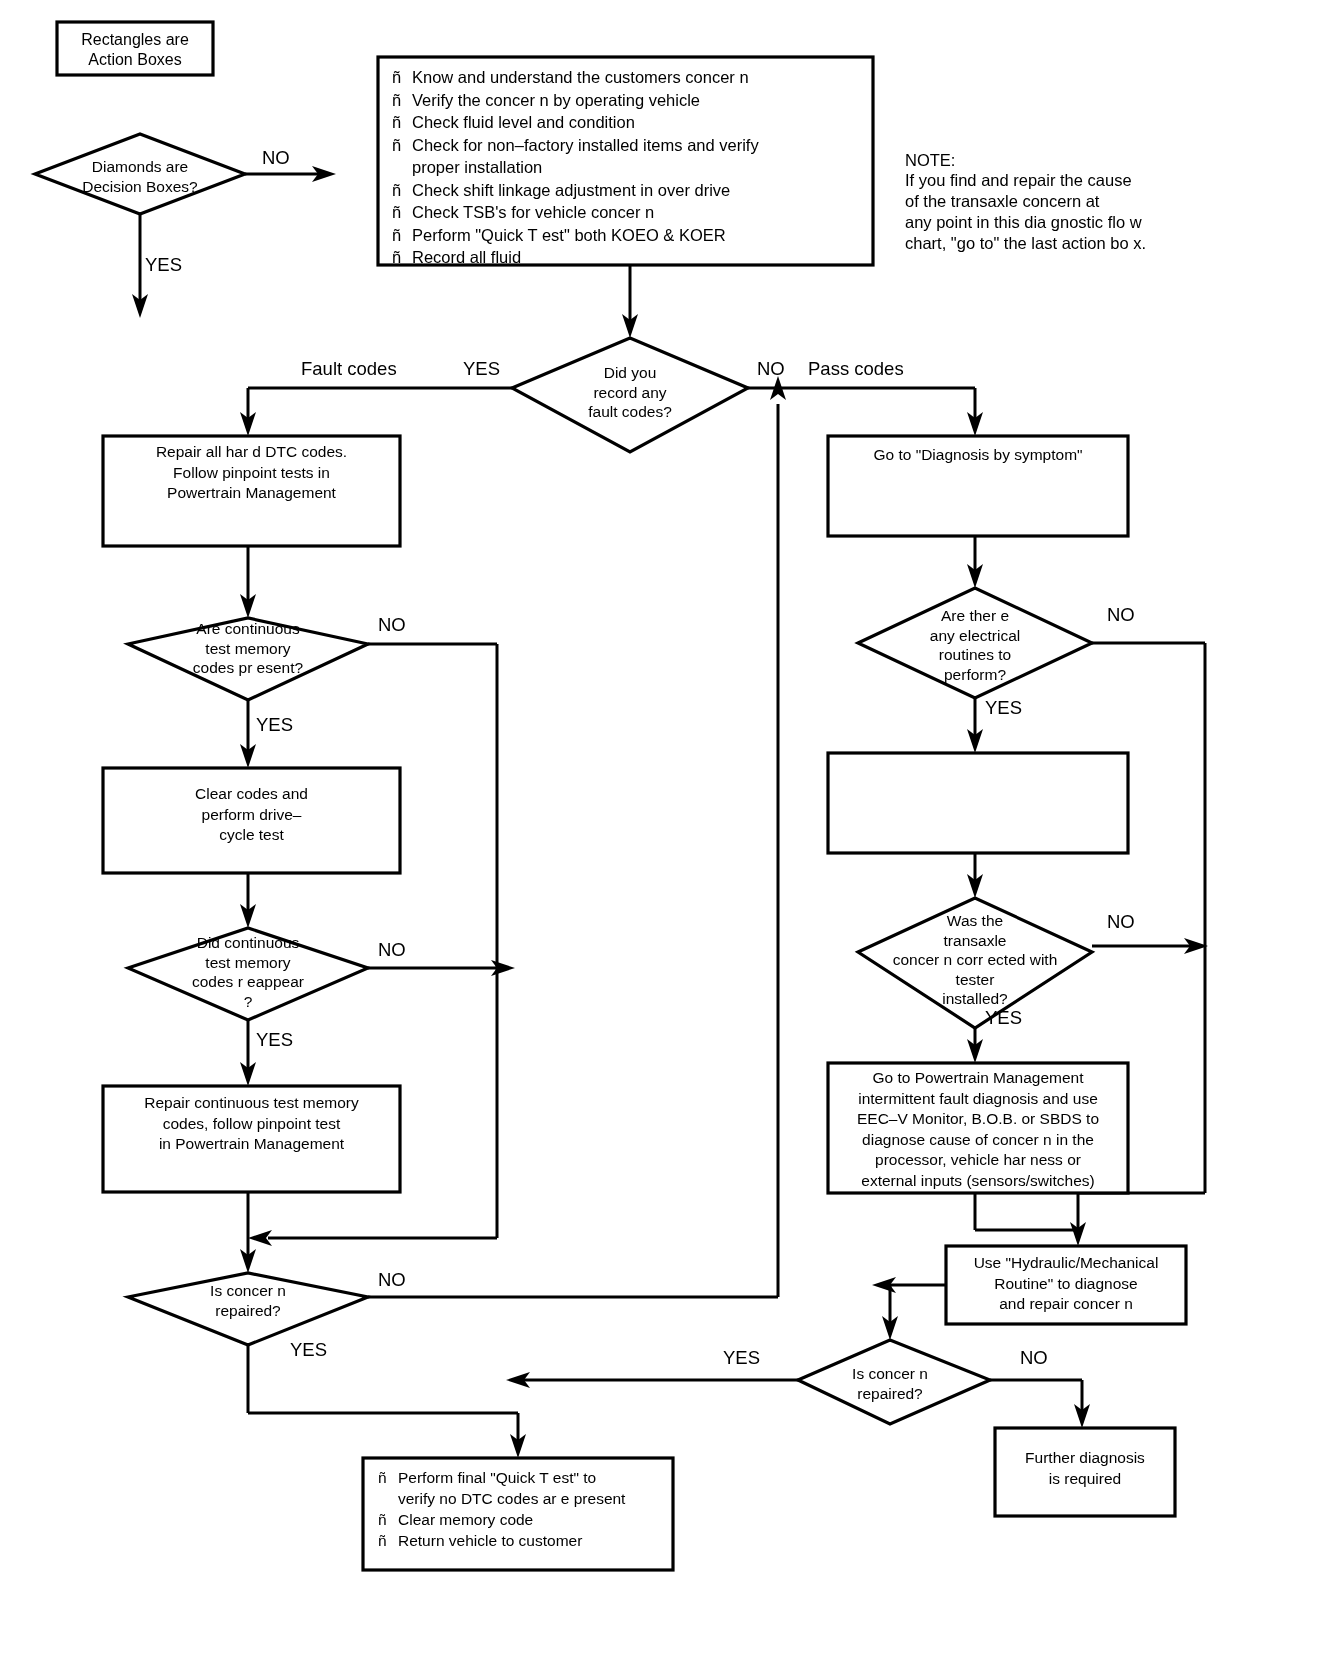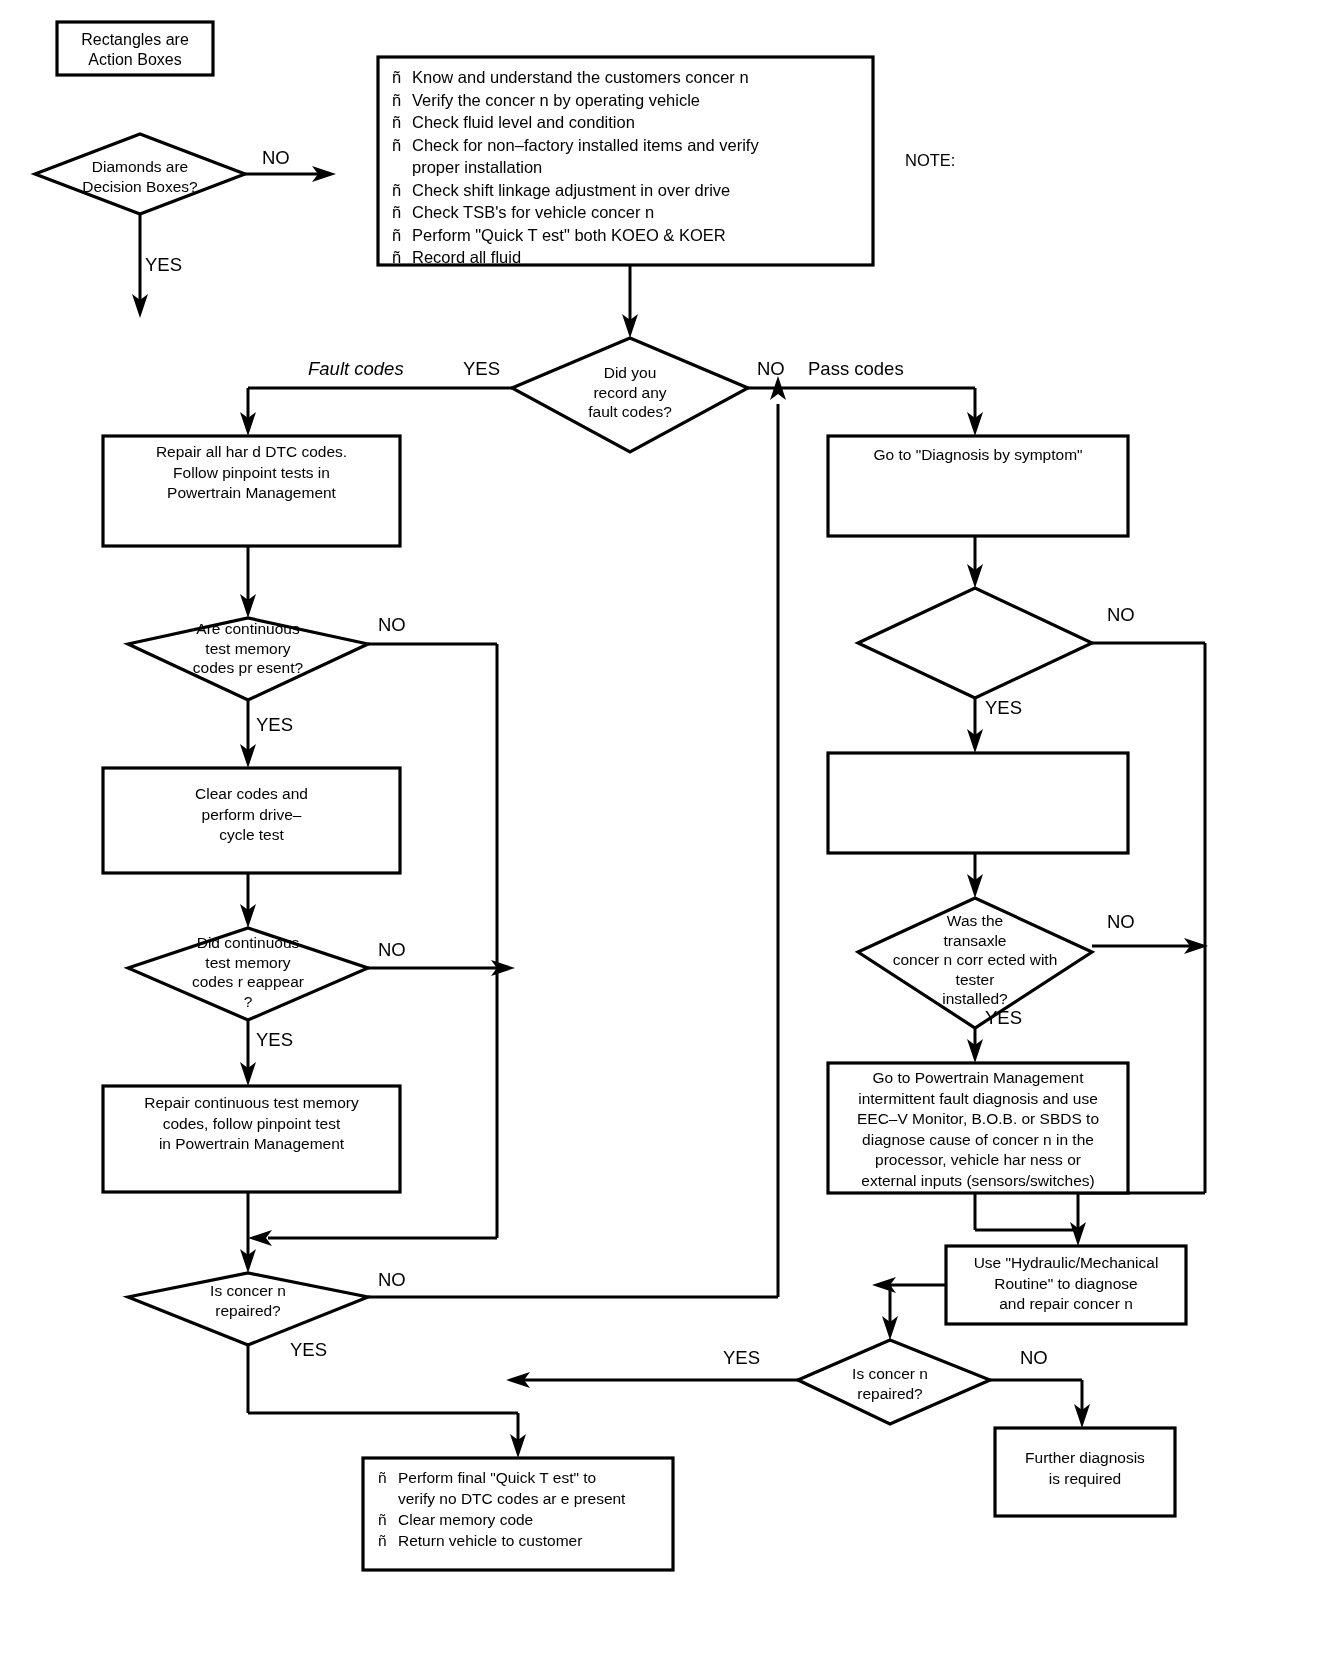--- a/index.html
+++ b/index.html
@@ -269,26 +269,30 @@
       <span class="bullet-mark">ñ</span>
       <span class="bullet-body">Perform "Quick T est" both KOEO &amp; KOER</span>
     </div>
     <div class="bullet-row">
       <span class="bullet-mark">ñ</span>
       <span class="bullet-body">Record all fluid</span>
     </div>
   </div>
 
   <div class="note-text" style="left:905px; top:150px; width:360px;">NOTE:</div>
+  <div class="note-text" style="left:905px; top:170px; width:360px;">If you find and repair the cause
+of the transaxle concern at
+any point in this dia   gnostic flo   w
+chart, "go to" the last action bo   x.</div>
 
   <div class="diamond-text" style="left:630px; top:392px; width:150px;">Did you
 record any
 fault codes?</div>
 
-  <div class="edge-label" style="left:308px; top:359px;font-style:italic;">Fault codes</div>
+  <div class="edge-label" style="left:301px; top:359px;">Fault codes</div>
   <div class="edge-label" style="left:463px; top:359px;">YES</div>
   <div class="edge-label" style="left:757px; top:359px;">NO</div>
   <div class="edge-label" style="left:808px; top:359px;">Pass codes</div>
 
   <div class="box-text" style="left:110px; top:442px; width:283px;text-align:center;">Repair all har d DTC codes.
 Follow pinpoint tests in
 Powertrain Management</div>
 
   <div class="diamond-text" style="left:248px; top:648px; width:180px;">Are continuous
 test memory
@@ -311,20 +315,24 @@
 codes, follow pinpoint test
 in Powertrain Management</div>
 
   <div class="diamond-text" style="left:248px; top:1300px; width:160px;">Is concer n
 repaired?</div>
   <div class="edge-label" style="left:378px; top:1270px;">NO</div>
   <div class="edge-label" style="left:290px; top:1340px;">YES</div>
 
   <div class="box-text" style="left:834px; top:445px; width:288px;">Go to "Diagnosis by symptom"</div>
 
+  <div class="diamond-text" style="left:975px; top:645px; width:180px;">Are ther e
+any electrical
+routines to
+perform?</div>
   <div class="edge-label" style="left:1107px; top:605px;">NO</div>
   <div class="edge-label" style="left:985px; top:698px;">YES</div>
 
 
   <div class="diamond-text" style="left:975px; top:960px; width:215px;">Was the
 transaxle
 concer n corr ected with
 tester
 installed?</div>
   <div class="edge-label" style="left:1107px; top:912px;">NO</div>

